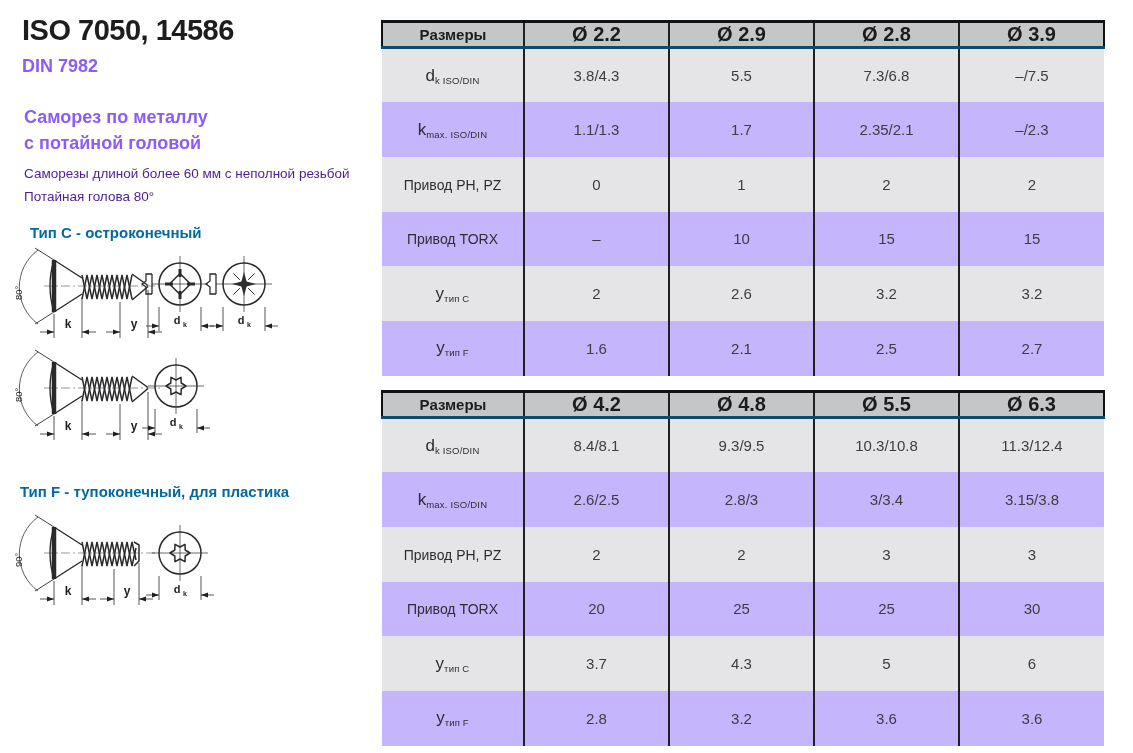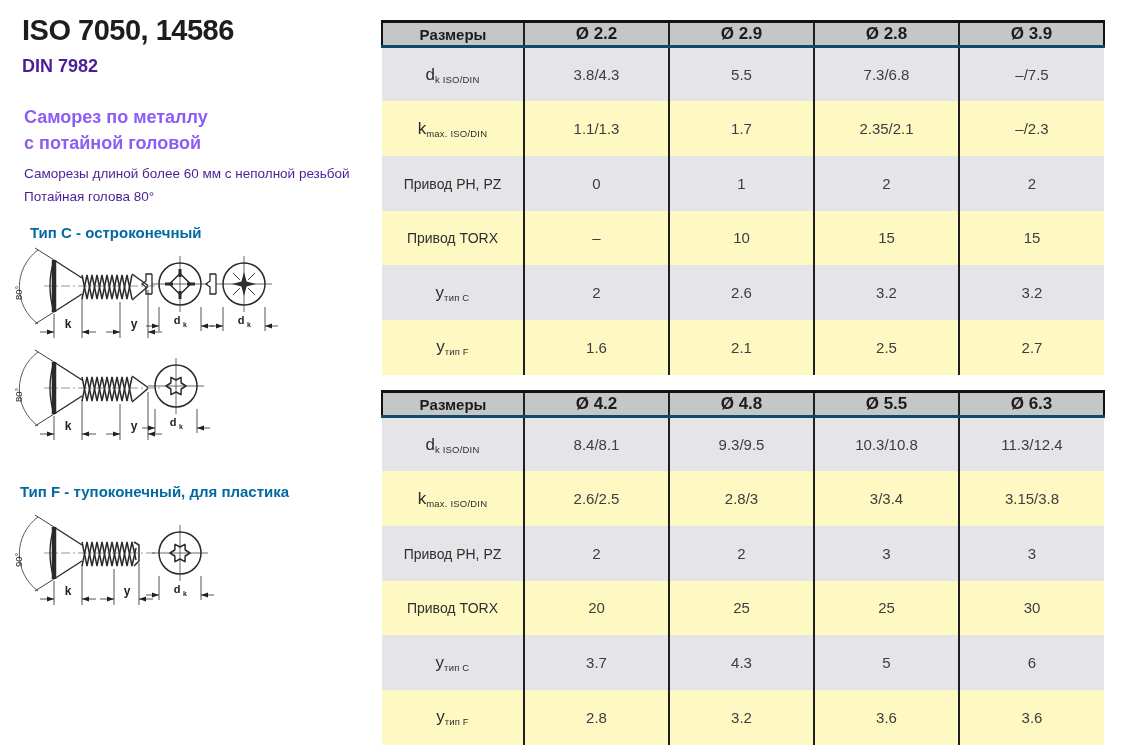--- a/index.html
+++ b/index.html
@@ -3,46 +3,46 @@
 <meta charset="utf-8">
 <style>
   * { margin:0; padding:0; box-sizing:border-box; }
   html,body { background:#ffffff; }
   body { width:1133px; height:753px; font-family:"Liberation Sans", sans-serif; }
   .page { position:relative; width:1133px; height:753px; background:#fff; overflow:hidden; }
   .abs { position:absolute; }
 
   
   .main-title { left:22px; top:14px; font-size:29px; font-weight:bold; color:#1d1d1f; letter-spacing:-0.5px; }
-  .din-title  { left:22px; top:56px; font-size:18px; font-weight:bold; color:#4c1d95; }
+  .din-title  { left:22px; top:56px; font-size:18px; font-weight:bold; color:#8b5cf6; }
   .product-name { left:24px; top:104px; font-size:18px; font-weight:bold; color:#8b5cf6; line-height:26px; }
   .descr { left:24px; top:162px; font-size:13.5px; color:#4c1d95; line-height:23px; }
   .type-heading { font-size:15px; font-weight:bold; color:#0369a1; }
   .type-c-heading { left:30px; top:224px; }
   .type-f-heading { left:20px; top:483px; }
 
   
   table.spec { position:absolute; left:381px; width:722px; border-collapse:collapse; table-layout:fixed; }
   table.spec.t1 { top:20px; }
   table.spec.t2 { top:390px; }
   .spec col.c0 { width:142px; }
   .spec col.cd { width:145px; }
   .spec th {
     background:#c5c6c8;
     border-top:3px solid #121214;
     border-bottom:3px solid #0c4a6e;
     height:25px; padding:0;
     font-size:15px; font-weight:bold; color:#1c1c1e; text-align:center;
   }
-  .spec th.dia { font-size:17px; }
+  .spec th.dia { font-size:20px; }
   .spec th:first-child { border-left:2px solid #121214; }
   .spec th:last-child  { border-right:2px solid #121214; }
   .spec th + th, .spec td + td { border-left:2px solid #202022; }
   .spec td { height:54.7px; padding:0; text-align:center; vertical-align:middle;
-             font-size:15px; color:#3d3d3f; background:#fef9c3; }
+             font-size:15px; color:#3d3d3f; background:#c4b5fd; }
   .spec tbody tr:nth-child(odd) td { background:#e5e5e7; }
   .lbl-main  { font-size:17px; color:#2e2e30; }
   .lbl-plain { font-size:14px; color:#2e2e30; }
   sub.lbl-sub { font-size:9.5px; color:#2e2e30; vertical-align:-3px; letter-spacing:0.2px; }
 
   
   svg.drawing { position:absolute; overflow:visible; }
   svg.drawing text { font-family:"Liberation Sans", sans-serif; fill:#1e1e20; }
   .dim-label { font-size:12px; font-weight:bold; }
   .dk-main   { font-size:11px; font-weight:bold; }

